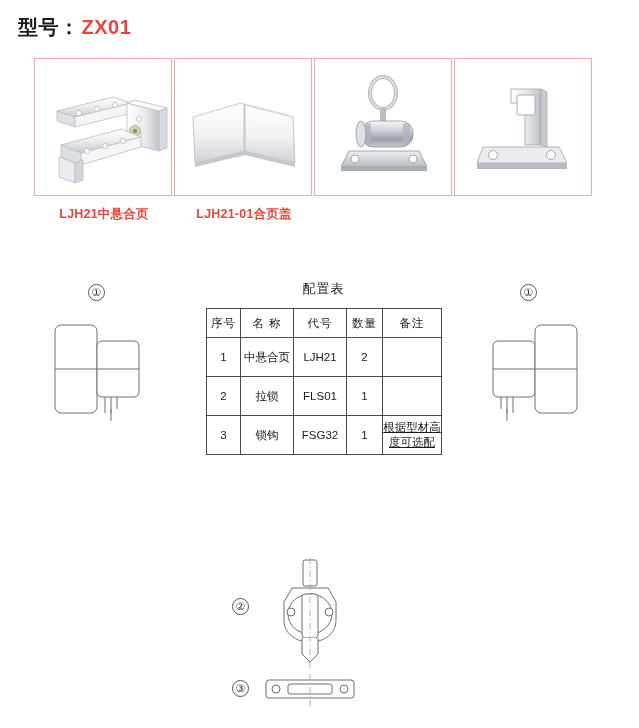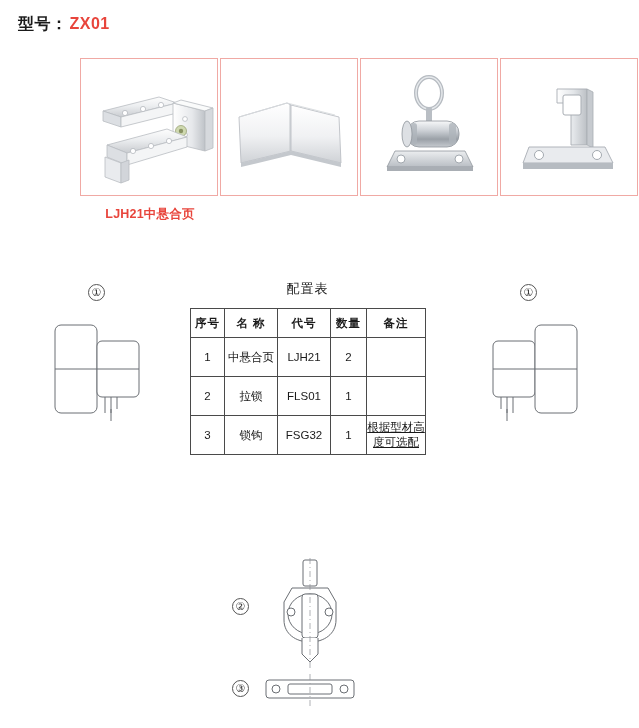--- a/index.html
+++ b/index.html
@@ -14,35 +14,35 @@
     font-family: "Liberation Sans", sans-serif;
     color: #1a1a1a;
     overflow: hidden;
   }
 
   
   .title-row {
     position: absolute;
     left: 18px;
     top: 14px;
-    font-size: 16px;
+    font-size: 20px;
     font-weight: bold;
     letter-spacing: 0.5px;
   }
   .title-row .label { color: #1a1a1a; }
   .title-row .model { color: #e8453c; margin-left: 2px; }
 
   
   .cards {
     position: absolute;
-    left: 36px;
+    left: 12px;
     top: 58px;
     width: 604px;
     display: flex;
-    justify-content: flex-end;
+    justify-content: center;
   }
   .card {
     width: 140px;
   }
   .card-frame {
     width: 138px;
     height: 138px;
     border: 1px solid #f0a9a4;
     box-sizing: border-box;
     background: #fff;
@@ -96,21 +96,21 @@
   }
   .hinge-right {
     position: absolute;
     left: 477px;
     top: 55px;
   }
 
   
   .table-block {
     position: absolute;
-    left: 190px;
+    left: 206px;
     top: 22px;
     width: 235px;
   }
   .table-title {
     text-align: center;
     font-size: 13px;
     color: #222;
     margin-bottom: 10px;
     letter-spacing: 1px;
   }
@@ -121,21 +121,21 @@
   }
   table.cfg th, table.cfg td {
     border: 1px solid #4a4a4a;
     text-align: center;
     font-size: 11.5px;
     color: #1a1a1a;
     padding: 0;
     height: 38px;
     vertical-align: middle;
   }
-  table.cfg th { font-weight: bold; height: 28px; letter-spacing: 1px; }
+  table.cfg th { font-weight: normal; height: 28px; letter-spacing: 1px; }
   table.cfg col.c1 { width: 34px; }
   table.cfg col.c2 { width: 53px; }
   table.cfg col.c3 { width: 53px; }
   table.cfg col.c4 { width: 36px; }
   table.cfg col.c5 { width: 59px; }
   td.remark {
     color: #e8453c;
     font-size: 10.5px;
     line-height: 1.3;
     padding: 2px 3px;
@@ -215,20 +215,21 @@
           </linearGradient>
         </defs>
         <polygon points="18,58 66,44 70,46 70,92 20,104" fill="url(#gCov)" stroke="#bcc0c5" stroke-width="0.9"></polygon>
         <polygon points="18,58 20,104 20,104 18,58" fill="none"></polygon>
         <polygon points="70,46 118,58 120,104 70,92" fill="url(#gCov)" stroke="#bcc0c5" stroke-width="0.9"></polygon>
         <polyline points="18,58 66,44 114,56" fill="none" stroke="#d7dade" stroke-width="0.9"></polyline>
         <line x1="69" y1="45" x2="69" y2="92" stroke="#c2c6cb" stroke-width="1"></line>
         <polygon points="20,104 70,92 120,104 120,108 70,96 20,108" fill="#c4c8cd"></polygon>
       </svg>
     </div>
+    <div class="card-caption">LJH21-01合页盖</div>
   </div>
 
   <div class="card">
     <div class="card-frame">
       <svg class="draw" width="138" height="138" viewBox="0 0 138 138">
         <defs>
           <linearGradient id="gCyl" x1="0" y1="0" x2="0" y2="1">
             <stop offset="0%" stop-color="#f7f8f9"></stop>
             <stop offset="35%" stop-color="#cfd3d8"></stop>
             <stop offset="70%" stop-color="#9aa0a7"></stop>

